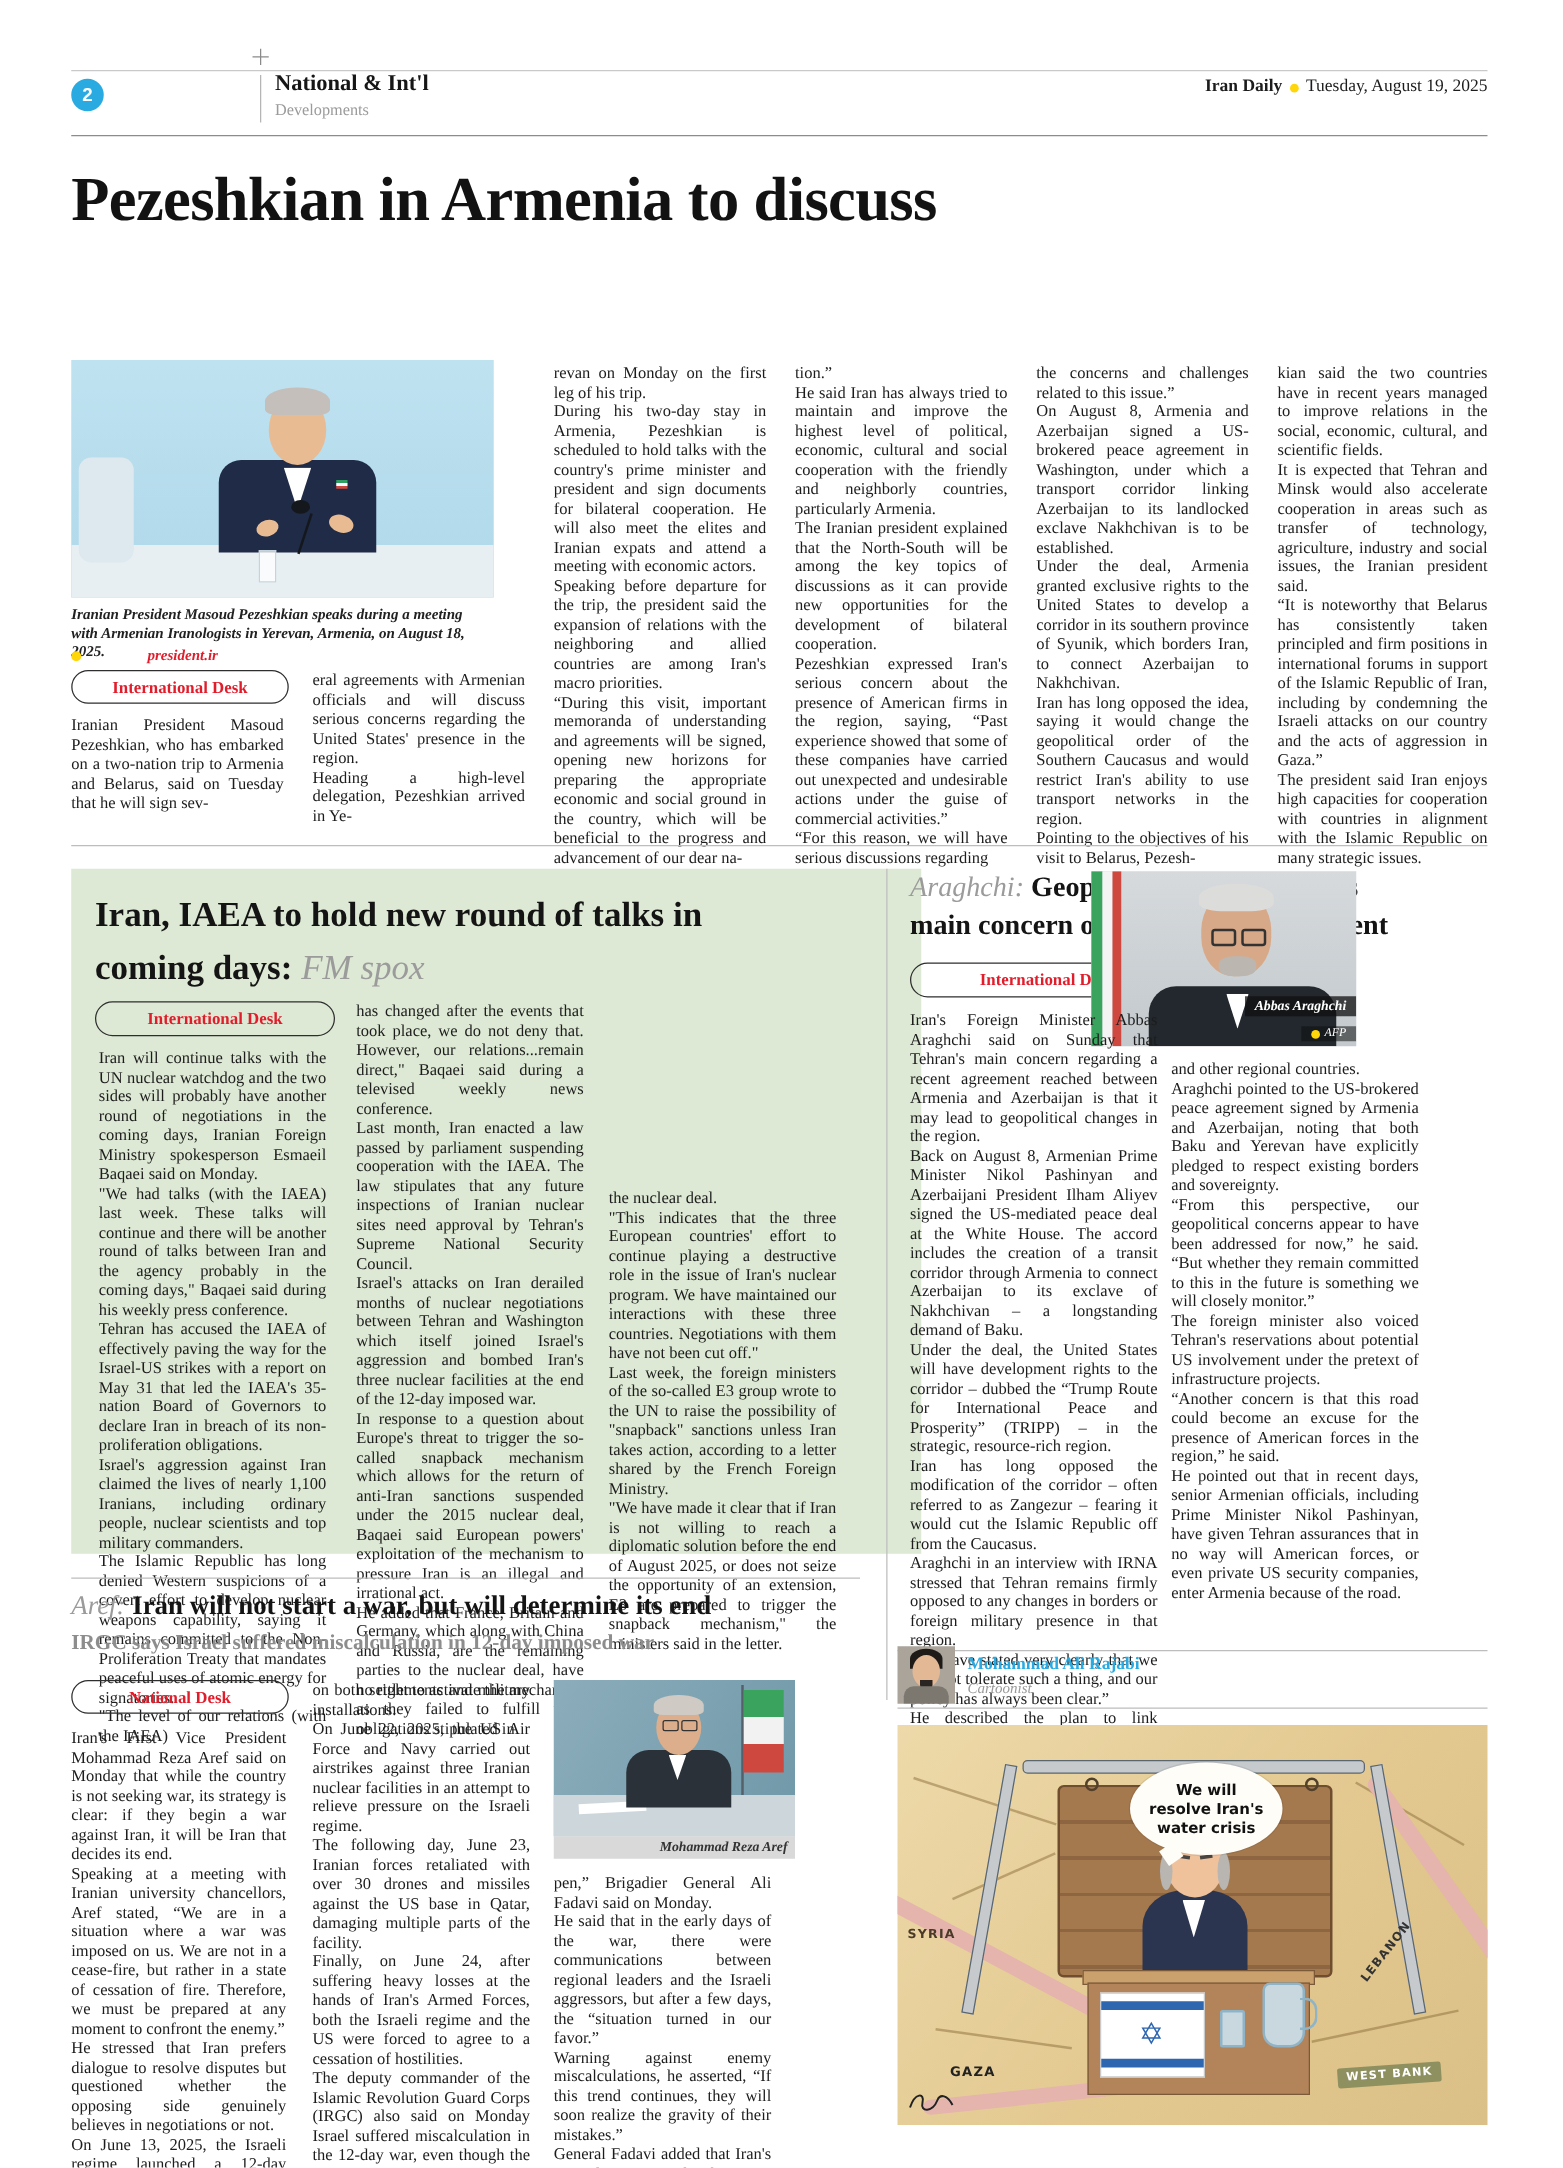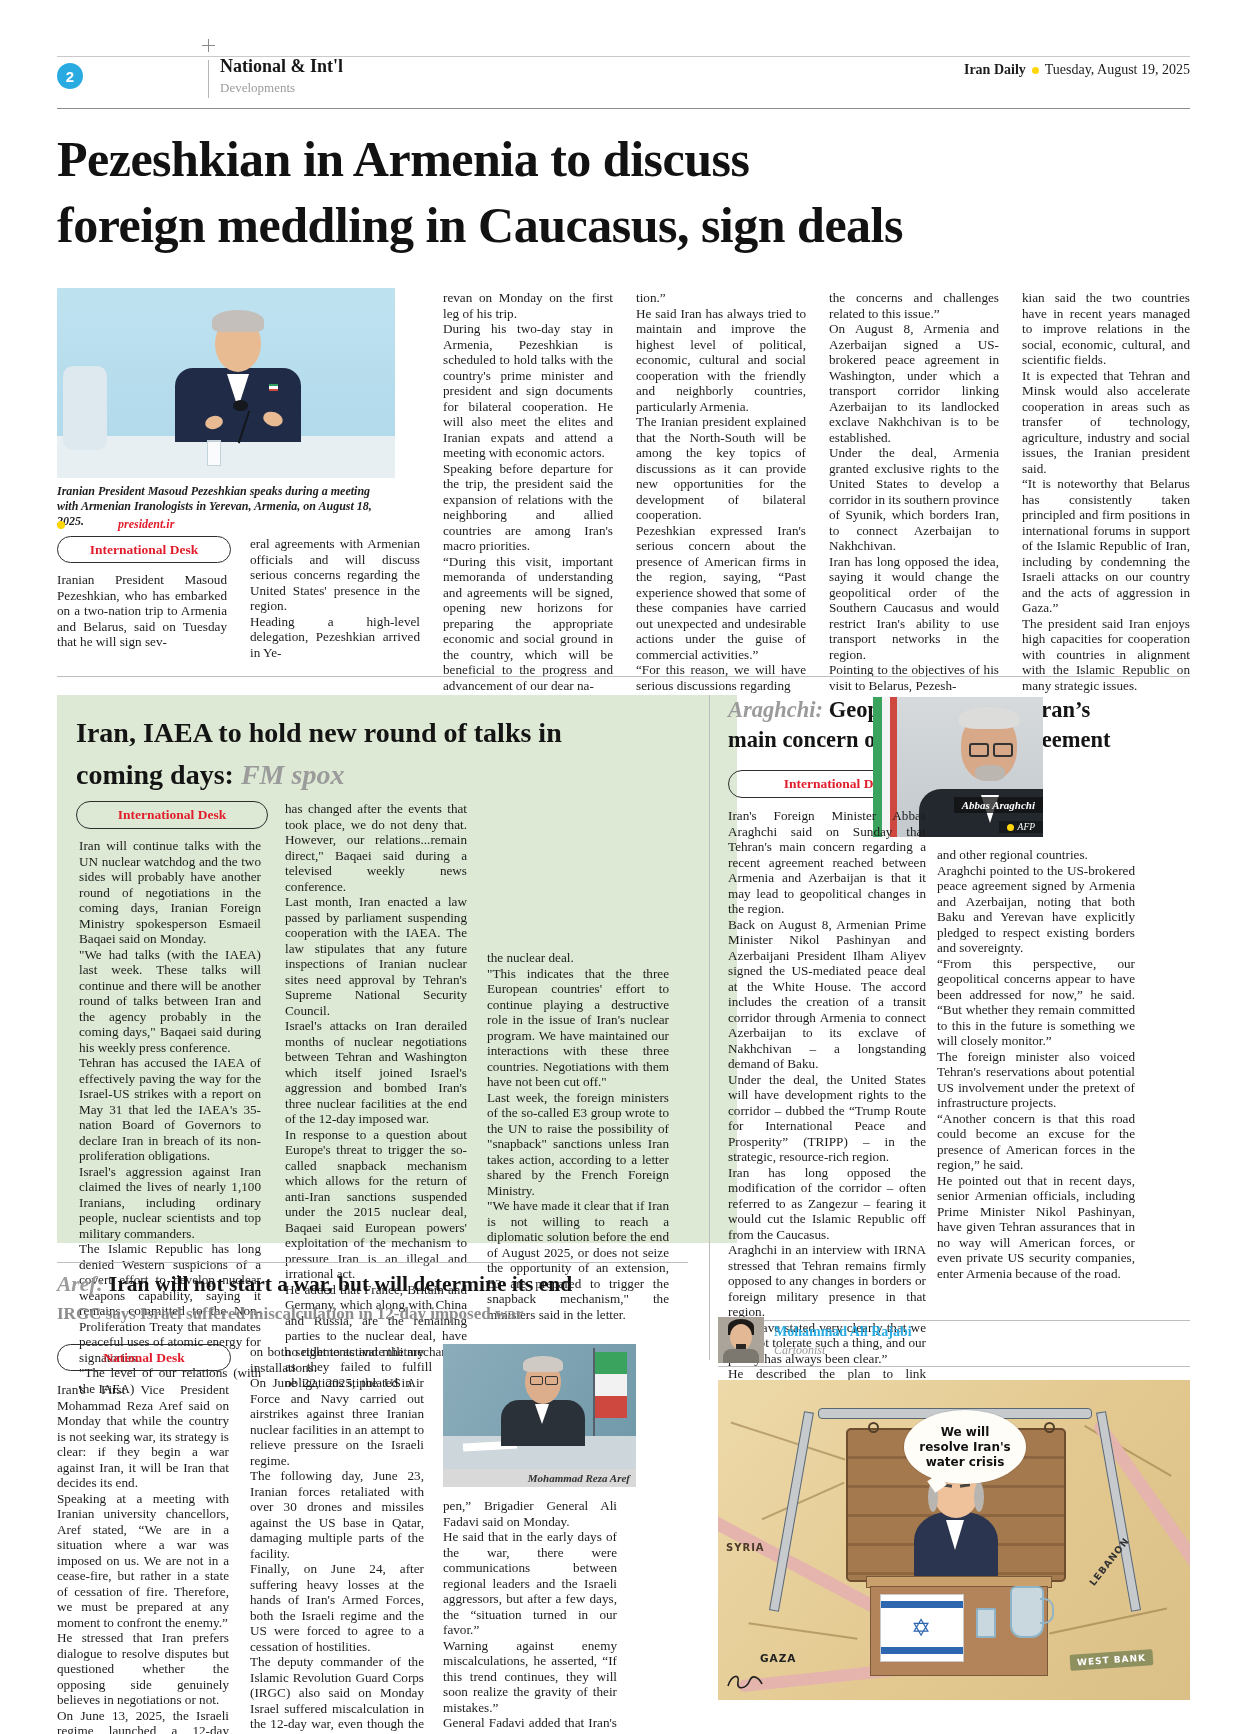--- a/index.html
+++ b/index.html
@@ -11,21 +11,21 @@
   .coltext{position:absolute;font-size:13.2px;line-height:15.5px;text-align:justify;
            white-space:pre-line;color:#1c1c1c;}
   .desk-oval{position:absolute;border:1.5px solid #2e2e2e;border-radius:16px;
              display:flex;align-items:center;justify-content:center;
              color:#e11d2b;font-weight:bold;font-size:13.5px;background:transparent;}
   .dot{display:inline-block;width:8px;height:8px;border-radius:50%;background:#ffd60a;}
   .credit{position:absolute;display:flex;align-items:center;gap:5px;}
   .credit-text{color:#e11d2b;font-style:italic;font-weight:bold;font-size:11.5px;margin-left:48px;}
   .headline-xl{position:absolute;font-weight:bold;font-size:50px;line-height:66px;
                color:#121212;letter-spacing:-0.5px;}
-  .kicker{color:#9b9b9b;font-style:italic;font-weight:bold;}
+  .kicker{color:#9b9b9b;font-style:italic;font-weight:normal;}
   .caption{font-style:italic;font-weight:bold;font-size:12px;line-height:15px;color:#222;}
   .photo{position:absolute;overflow:hidden;}
   .ph{position:absolute;}
   .cartoon-label{position:absolute;font-family:"DejaVu Sans",sans-serif;font-weight:bold;}
 </style>
 </head>
 <body>
 
 <div class="hline" style="left:57px;top:56px;width:1133px;background:#c9c9c9;"></div>
 <div class="abs" style="left:202px;top:39px;width:13px;height:13px;">
@@ -41,21 +41,20 @@
 <div class="abs" style="left:220px;top:80px;font-size:13px;color:#9b9b9b;">Developments</div>
 <div class="abs" style="right:60px;top:62px;display:flex;align-items:center;gap:6px;margin-left:33px;">
   <span style="font-weight:bold;font-size:14px;">Iran Daily</span>
   <span class="dot" style="width:7px;height:7px;"></span>
   <span style="font-size:14px;">Tuesday, August 19, 2025</span>
 </div>
 <div class="hline" style="left:57px;top:108px;width:1133px;background:#8c8c8c;"></div>
 
 <div class="headline-xl" style="left:57px;top:126px;width:1120px;">
   <div>Pezeshkian in Armenia to discuss</div>
-  <div>foreign meddling in Caucasus, sign deals</div>
 </div>
 
 <div class="photo" style="left:57px;top:288px;width:338px;height:190px;background:linear-gradient(#bfe2f0,#aed8ea);">
   <div class="ph" style="left:0;top:148px;width:338px;height:42px;background:#e7eff3;"></div>
   <div class="ph" style="left:6px;top:78px;width:44px;height:84px;background:#dde9ee;border-radius:10px;"></div>
   <div class="ph" style="left:118px;top:80px;width:126px;height:74px;background:#1f2b47;border-radius:18px 18px 0 0;"></div>
   <div class="ph" style="left:170px;top:86px;width:22px;height:34px;background:#ffffff;clip-path:polygon(0 0,100% 0,50% 100%);"></div>
   <div class="ph" style="left:158px;top:28px;width:46px;height:56px;background:#e9bb92;border-radius:50%;"></div>
   <div class="ph" style="left:155px;top:22px;width:52px;height:22px;background:#c4bfba;border-radius:50% 50% 20% 20%;"></div>
   <div class="ph" style="left:212px;top:96px;width:9px;height:7px;background:linear-gradient(#2f9e60 33%,#fff 33% 66%,#cf4840 66%);"></div>
@@ -131,21 +130,21 @@
   <div>
     <span class="kicker">Araghchi:</span>
     <span>Geopolitical changes Iran’s</span>
   </div>
   <div>main concern over Zangezur agreement</div>
 </div>
 <div class="desk-oval" style="left:728px;top:770px;width:218px;height:26px;">
   <span>International Desk</span>
 </div>
 
-<div class="photo" style="left:873px;top:697px;width:170px;height:140px;background:linear-gradient(#d6dadd,#c3c9cd);">
+<div class="photo" style="left:873px;top:697px;width:212px;height:140px;background:linear-gradient(#d6dadd,#c3c9cd);">
   <div class="ph" style="left:0;top:0;width:9px;height:140px;background:#3aa45e;"></div>
   <div class="ph" style="left:9px;top:0;width:8px;height:140px;background:#f4f4f4;"></div>
   <div class="ph" style="left:17px;top:0;width:7px;height:140px;background:#cf4840;"></div>
   <div class="ph" style="left:46px;top:92px;width:150px;height:48px;background:#23282e;border-radius:22px 22px 0 0;"></div>
   <div class="ph" style="left:108px;top:98px;width:18px;height:28px;background:#fff;clip-path:polygon(0 0,100% 0,50% 100%);"></div>
   <div class="ph" style="left:88px;top:16px;width:56px;height:68px;background:#d8a988;border-radius:46%;"></div>
   <div class="ph" style="left:86px;top:10px;width:60px;height:22px;background:#dcdcda;border-radius:50% 50% 30% 30%;"></div>
   <div class="ph" style="left:96px;top:46px;width:16px;height:10px;border:2px solid #333;border-radius:3px;"></div>
   <div class="ph" style="left:120px;top:46px;width:16px;height:10px;border:2px solid #333;border-radius:3px;"></div>
   <div class="ph" style="left:102px;top:68px;width:30px;height:16px;background:#bcb6b0;border-radius:40%;"></div>

